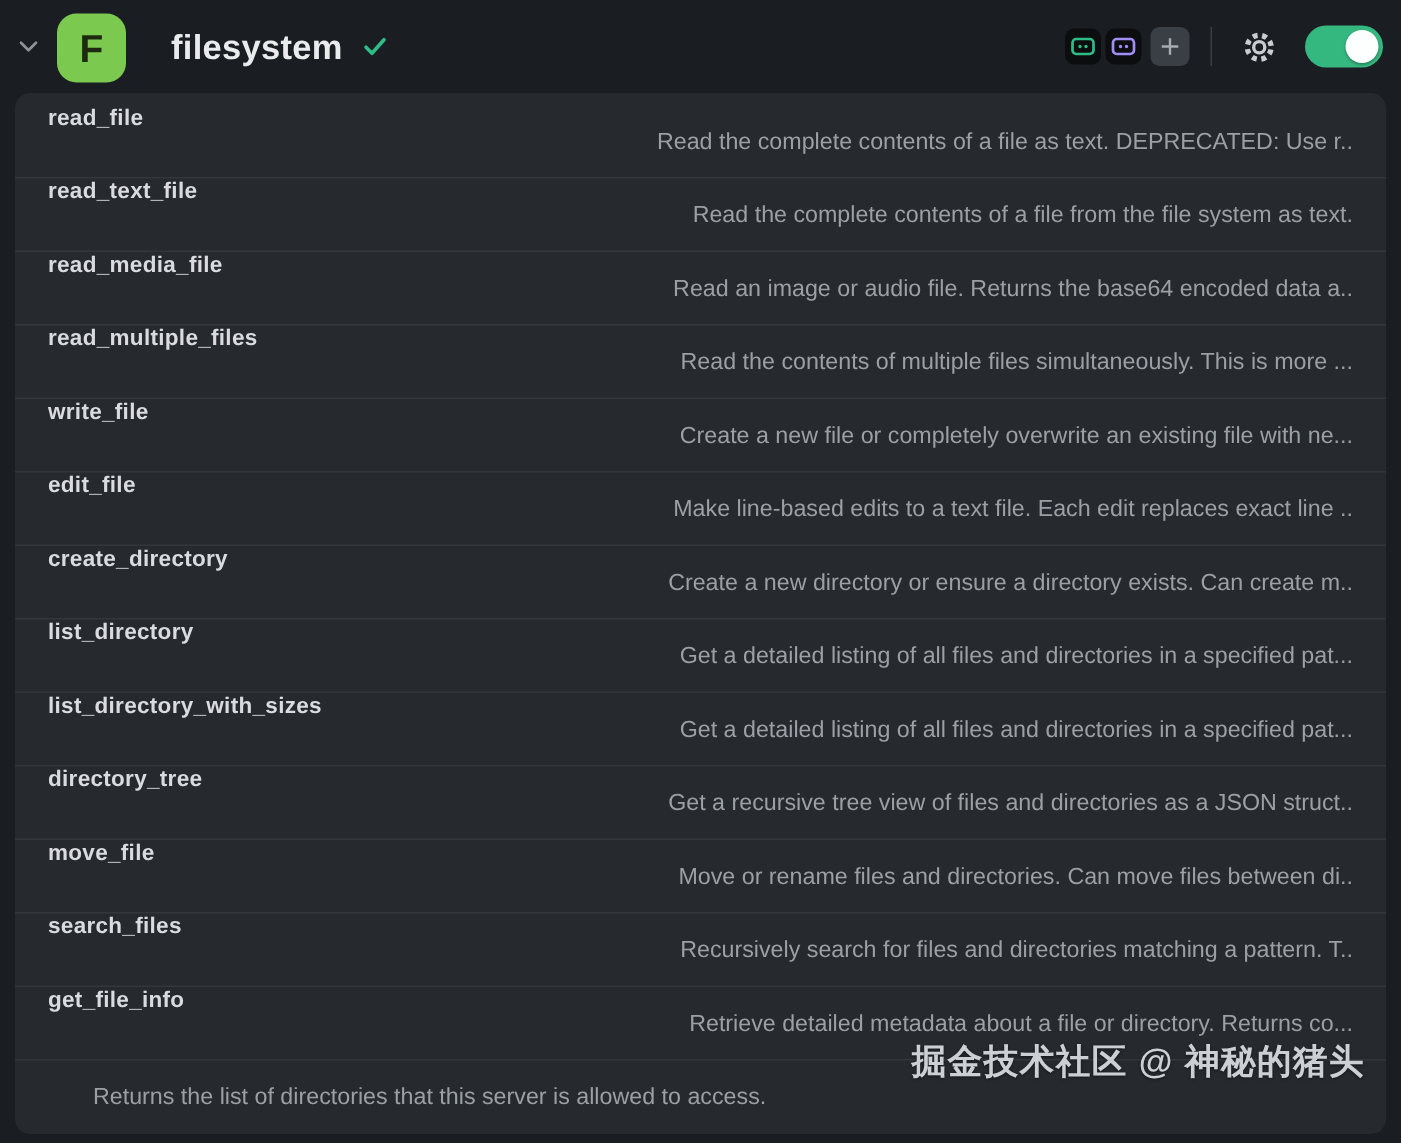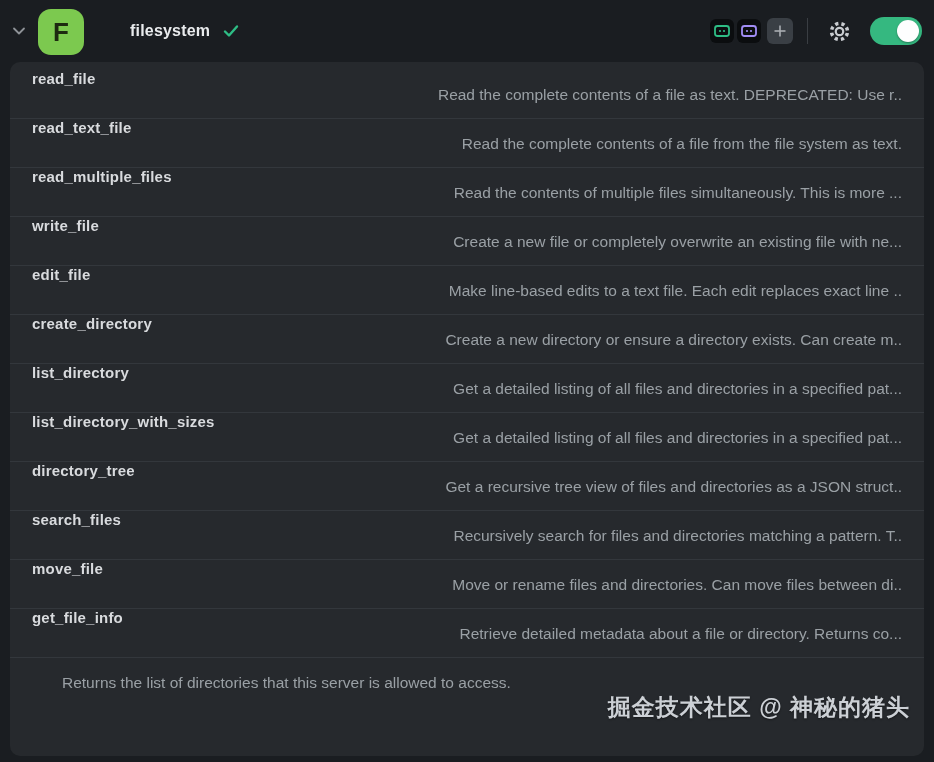--- a/index.html
+++ b/index.html
@@ -25,23 +25,23 @@
   .avatar {
     width: 46px; height: 46px;
     margin-left: 6px; margin-top: 2px;
     background: var(--avatar-green, #7cc94f);
     border-radius: 13px;
     display: flex; align-items: center; justify-content: center;
     color: #1d2a10;
     font-size: 26px; font-weight: bold;
   }
   .title {
-    margin-left: 46px;
+    margin-left: 30px;
     color: #e9ebed;
-    font-size: 16px;
+    font-size: 23px;
     font-weight: bold;
     letter-spacing: .2px;
   }
   .check { margin-left: 12px; display: flex; align-items: center; }
 
   .header-right {
     margin-left: auto;
     display: flex; align-items: center;
   }
   .badge {
@@ -199,20 +199,24 @@
   <div class="row">
     <span class="tool-name">read_file</span>
     <span class="tool-desc">Read the complete contents of a file as text. DEPRECATED: Use r..</span>
   </div>
 
   <div class="row">
     <span class="tool-name">read_text_file</span>
     <span class="tool-desc">Read the complete contents of a file from the file system as text.</span>
   </div>
 
+  <div class="row">
+    <span class="tool-name">read_media_file</span>
+    <span class="tool-desc">Read an image or audio file. Returns the base64 encoded data a..</span>
+  </div>
 
   <div class="row">
     <span class="tool-name">read_multiple_files</span>
     <span class="tool-desc">Read the contents of multiple files simultaneously. This is more ...</span>
   </div>
 
   <div class="row">
     <span class="tool-name">write_file</span>
     <span class="tool-desc">Create a new file or completely overwrite an existing file with ne...</span>
   </div>
@@ -236,30 +240,30 @@
     <span class="tool-name">list_directory_with_sizes</span>
     <span class="tool-desc">Get a detailed listing of all files and directories in a specified pat...</span>
   </div>
 
   <div class="row">
     <span class="tool-name">directory_tree</span>
     <span class="tool-desc">Get a recursive tree view of files and directories as a JSON struct..</span>
   </div>
 
   <div class="row">
+    <span class="tool-name">move_file</span>
+    <span class="tool-desc">Move or rename files and directories. Can move files between di..</span>
+  </div>
+
+  <div class="row">
     <span class="tool-name">search_files</span>
     <span class="tool-desc">Recursively search for files and directories matching a pattern. T..</span>
   </div>
 
   <div class="row">
-    <span class="tool-name">move_file</span>
-    <span class="tool-desc">Move or rename files and directories. Can move files between di..</span>
-  </div>
-
-  <div class="row">
     <span class="tool-name">get_file_info</span>
     <span class="tool-desc">Retrieve detailed metadata about a file or directory. Returns co...</span>
   </div>
 
   <div class="row">
     <span class="tool-desc">Returns the list of directories that this server is allowed to access.</span>
   </div>
 </div>
 
 <div class="watermark">掘金技术社区 @ 神秘的猪头</div>

